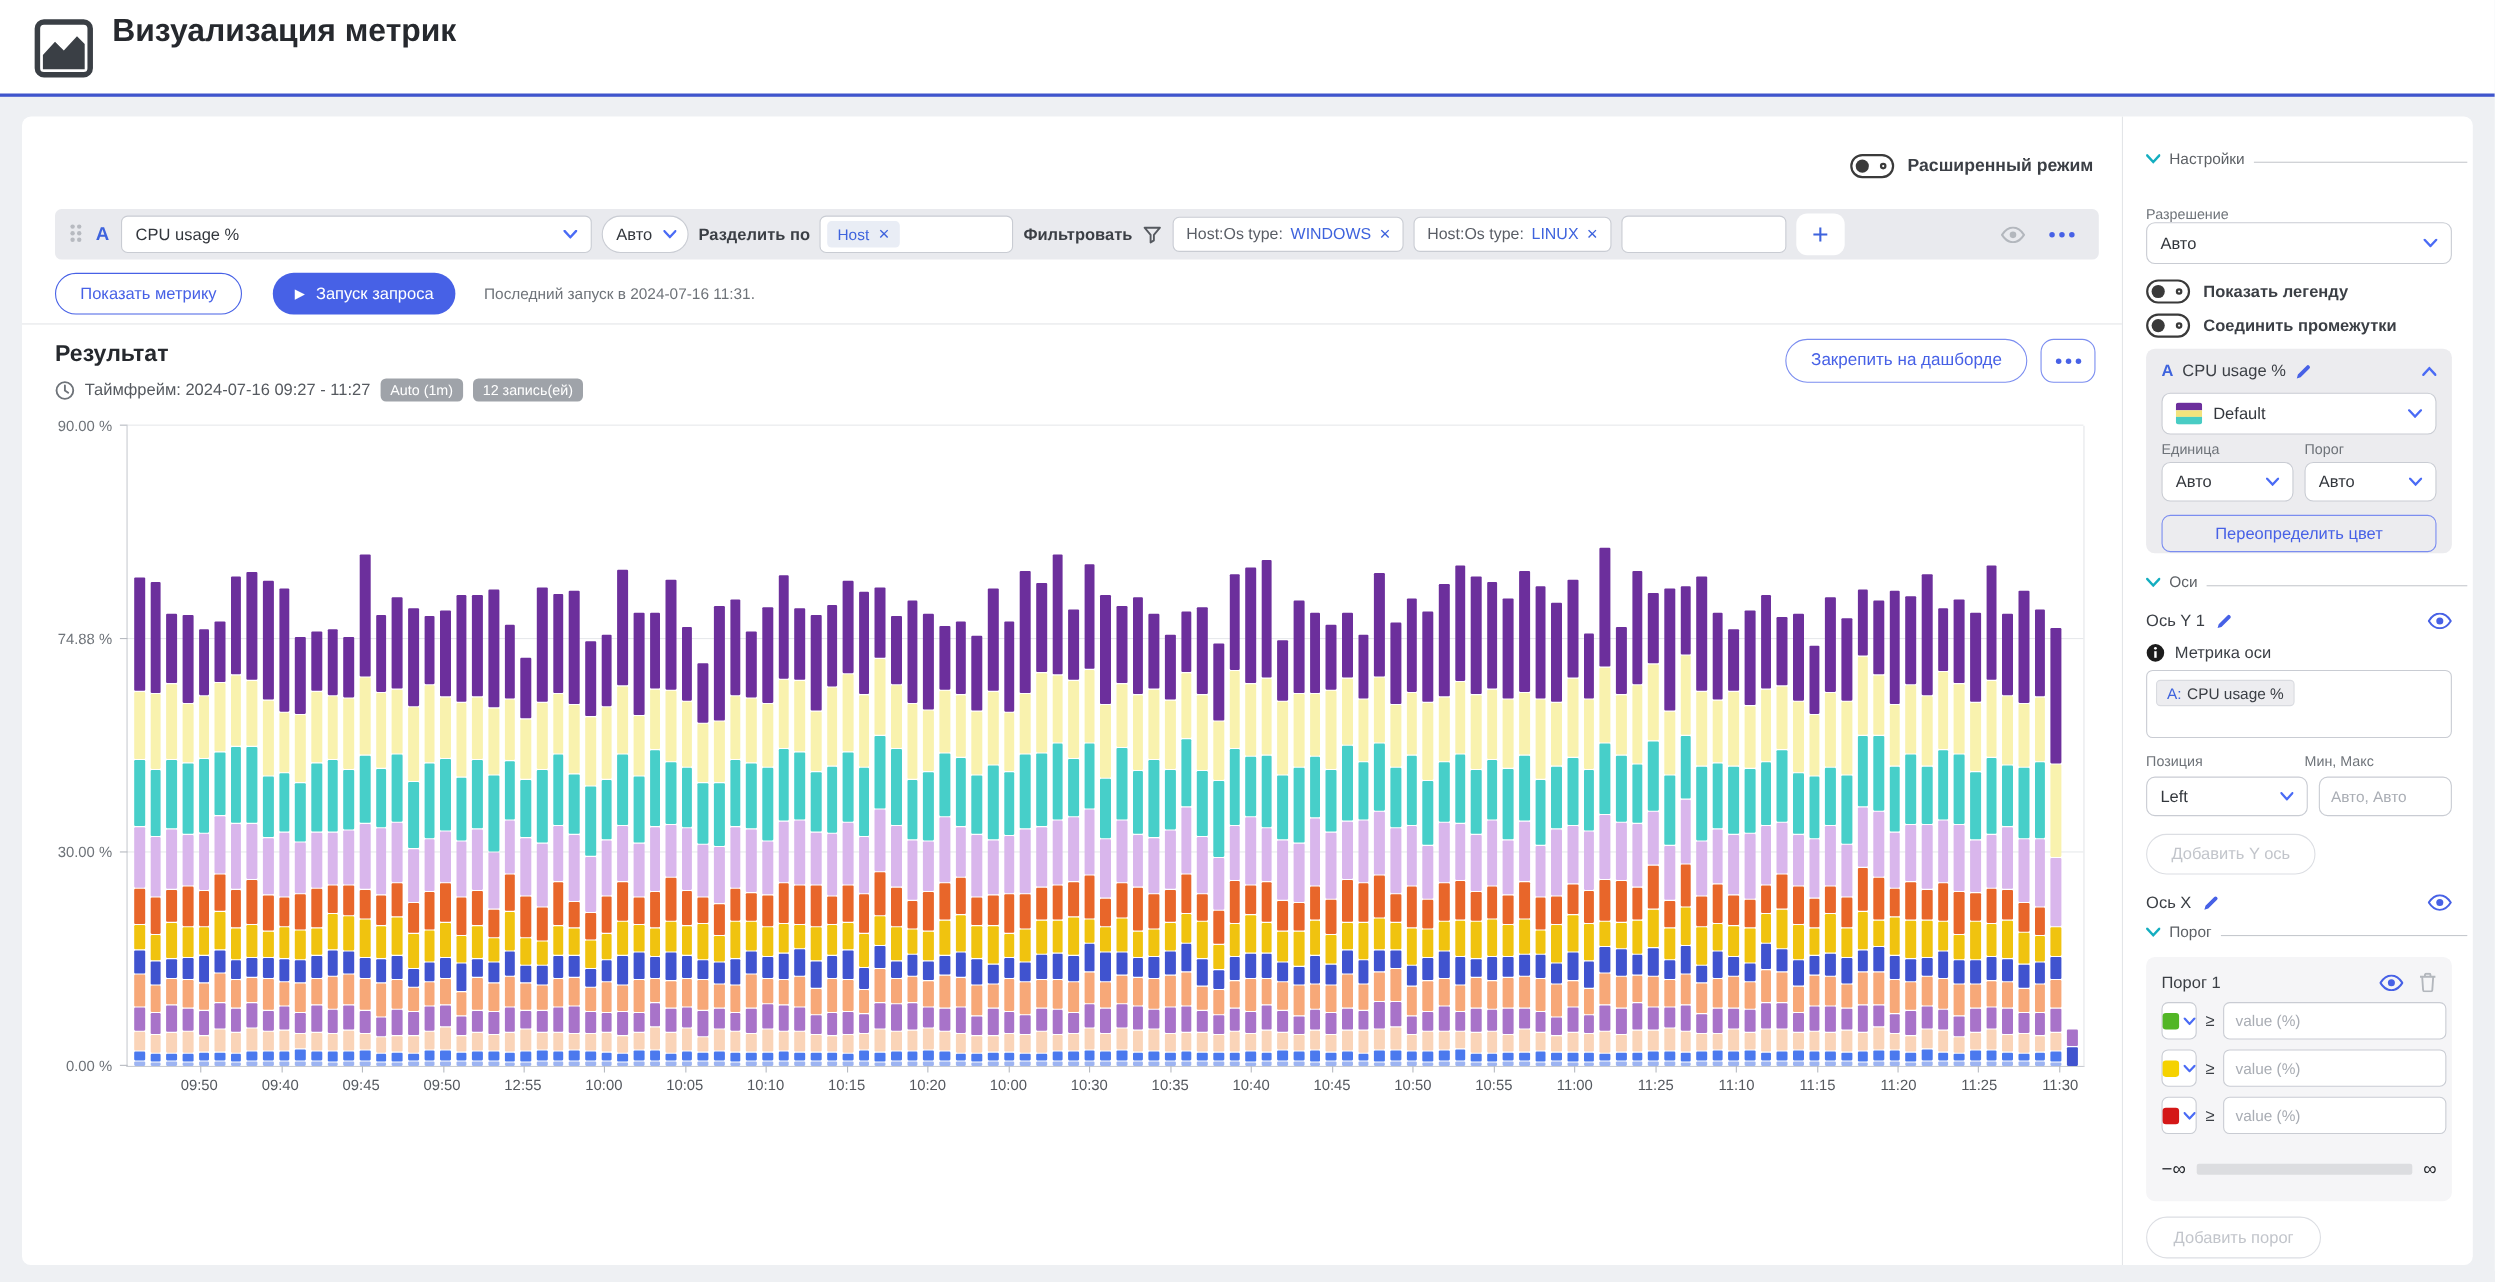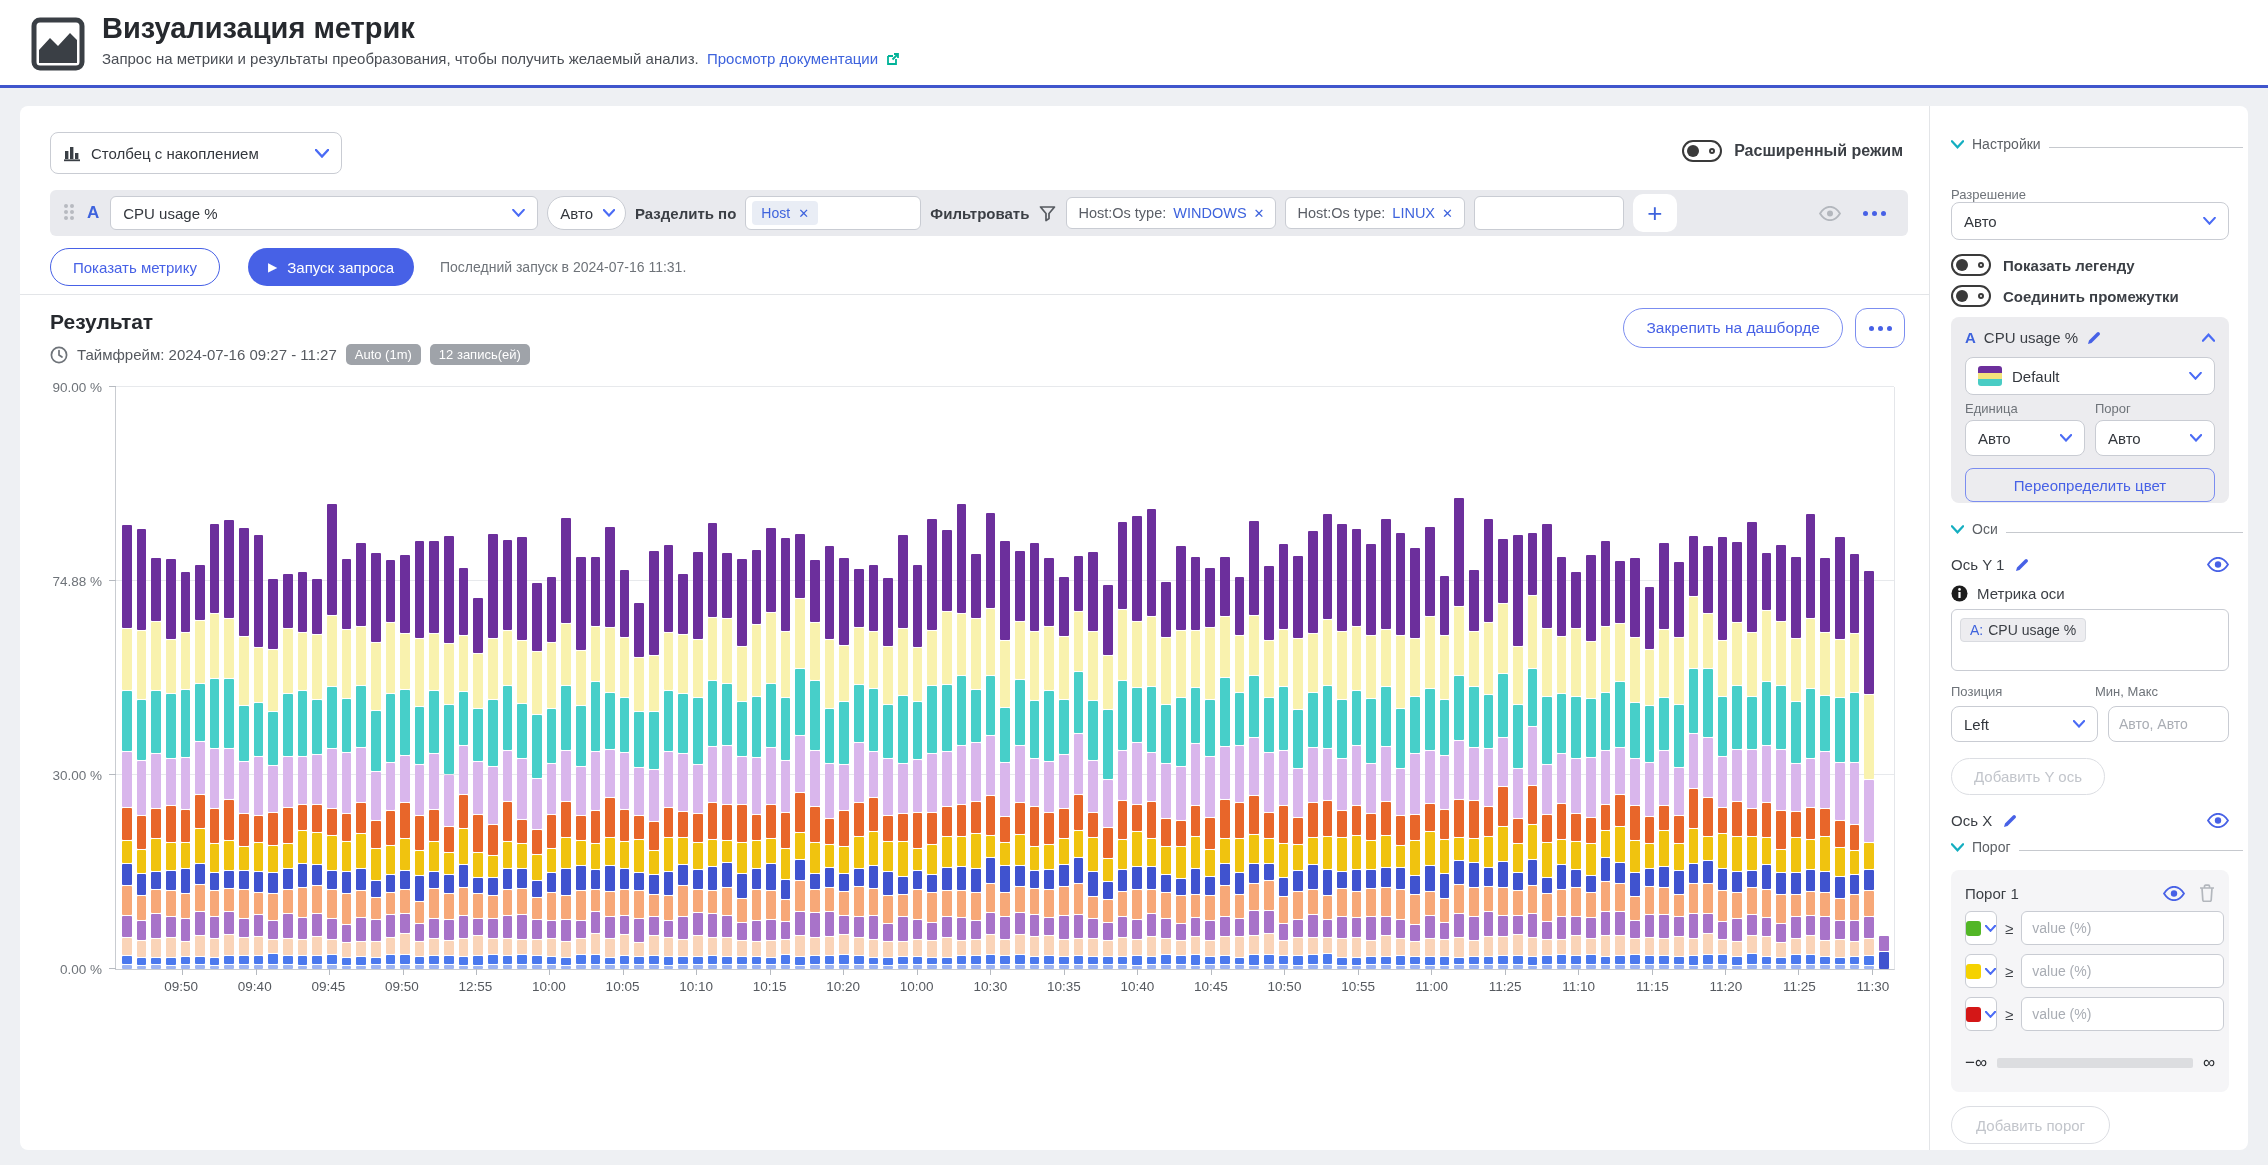--- a/index.html
+++ b/index.html
@@ -129,44 +129,24 @@
 </style>
 </head>
 <body>
 
 <div class="top-header">
   <svg class="logo" viewBox="0 0 56 56">
     <rect x="4" y="4" width="48" height="48" rx="6" fill="none" stroke="#3a3f45" stroke-width="5"></rect>
     <path d="M9 47 L9 34 L20 22 L28 30 L40 17 L47 24 L47 47 Z" fill="#3a3f45"></path>
   </svg>
   <div class="app-title">Визуализация метрик</div>
-  <div class="app-sub">
-    <span>Запрос на метрики и результаты преобразования, чтобы получить желаемый анализ.</span>
-    <a href="#">Просмотр документации</a>
-    <svg class="ext-ico" width="14" height="14" viewBox="0 0 14 14">
-      <path d="M2 4 h5 M2 4 v8 h8 v-5" fill="none" stroke="#00b398" stroke-width="1.8"></path>
-      <path d="M8 2 h4 v4 M12 2 L6.5 7.5" fill="none" stroke="#00b398" stroke-width="1.8"></path>
-    </svg>
-  </div>
 </div>
 
 <div class="card">
 
-  <div class="select chart-type">
-    <svg width="18" height="18" viewBox="0 0 18 18">
-      <rect x="2" y="7" width="3.4" height="8" fill="#3a3f45"></rect>
-      <rect x="7" y="3" width="3.4" height="12" fill="#3a3f45"></rect>
-      <rect x="12" y="9" width="3.4" height="6" fill="#3a3f45"></rect>
-      <rect x="1" y="15.4" width="16" height="1.8" fill="#3a3f45"></rect>
-    </svg>
-    <span class="sel-txt">Столбец с накоплением</span>
-    <svg class="chev" width="14" height="9" viewBox="0 0 14 9">
-        <path d="M1 1 L7 7.5 L13 1" fill="none" stroke="#4a6bf5" stroke-width="2.4" stroke-linecap="round"></path>
-      </svg>
-  </div>
 
   <div class="adv-mode">
     <span class="toggle">
         <i class="knob"></i>
         <i class="ring"></i>
       </span>
     <span class="lbl">Расширенный режим</span>
   </div>
 
   <div class="query-row">

